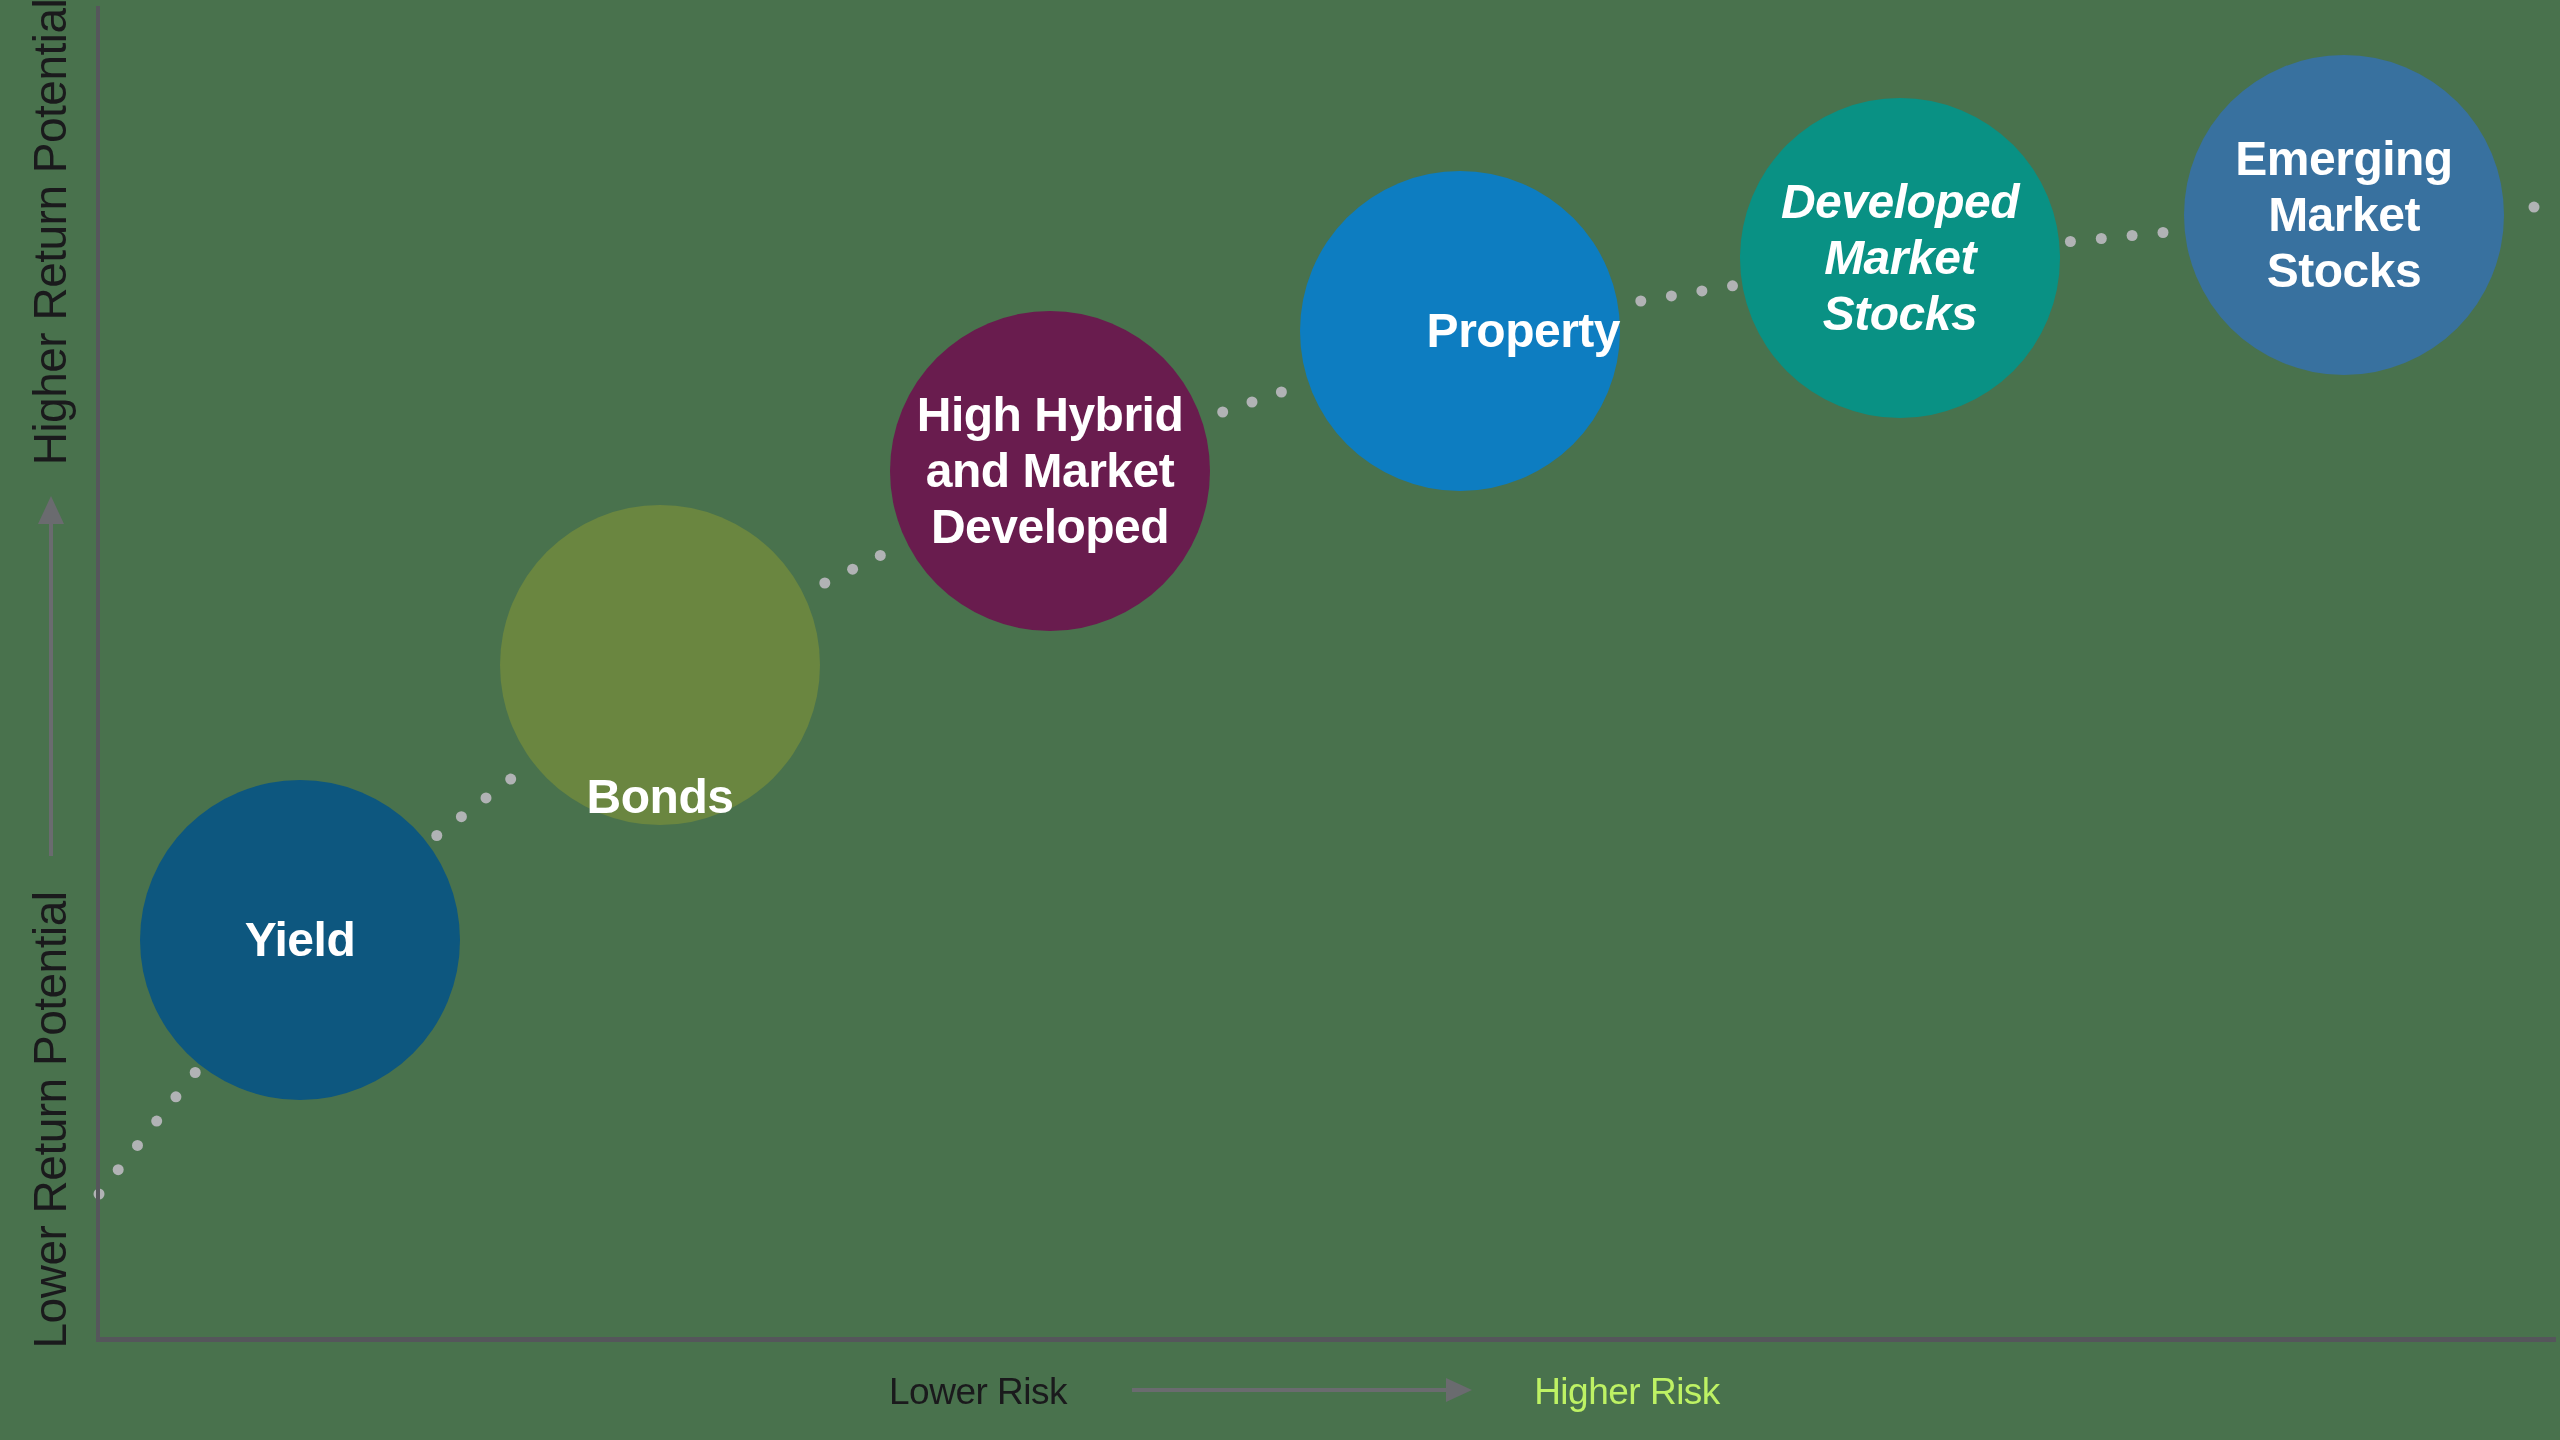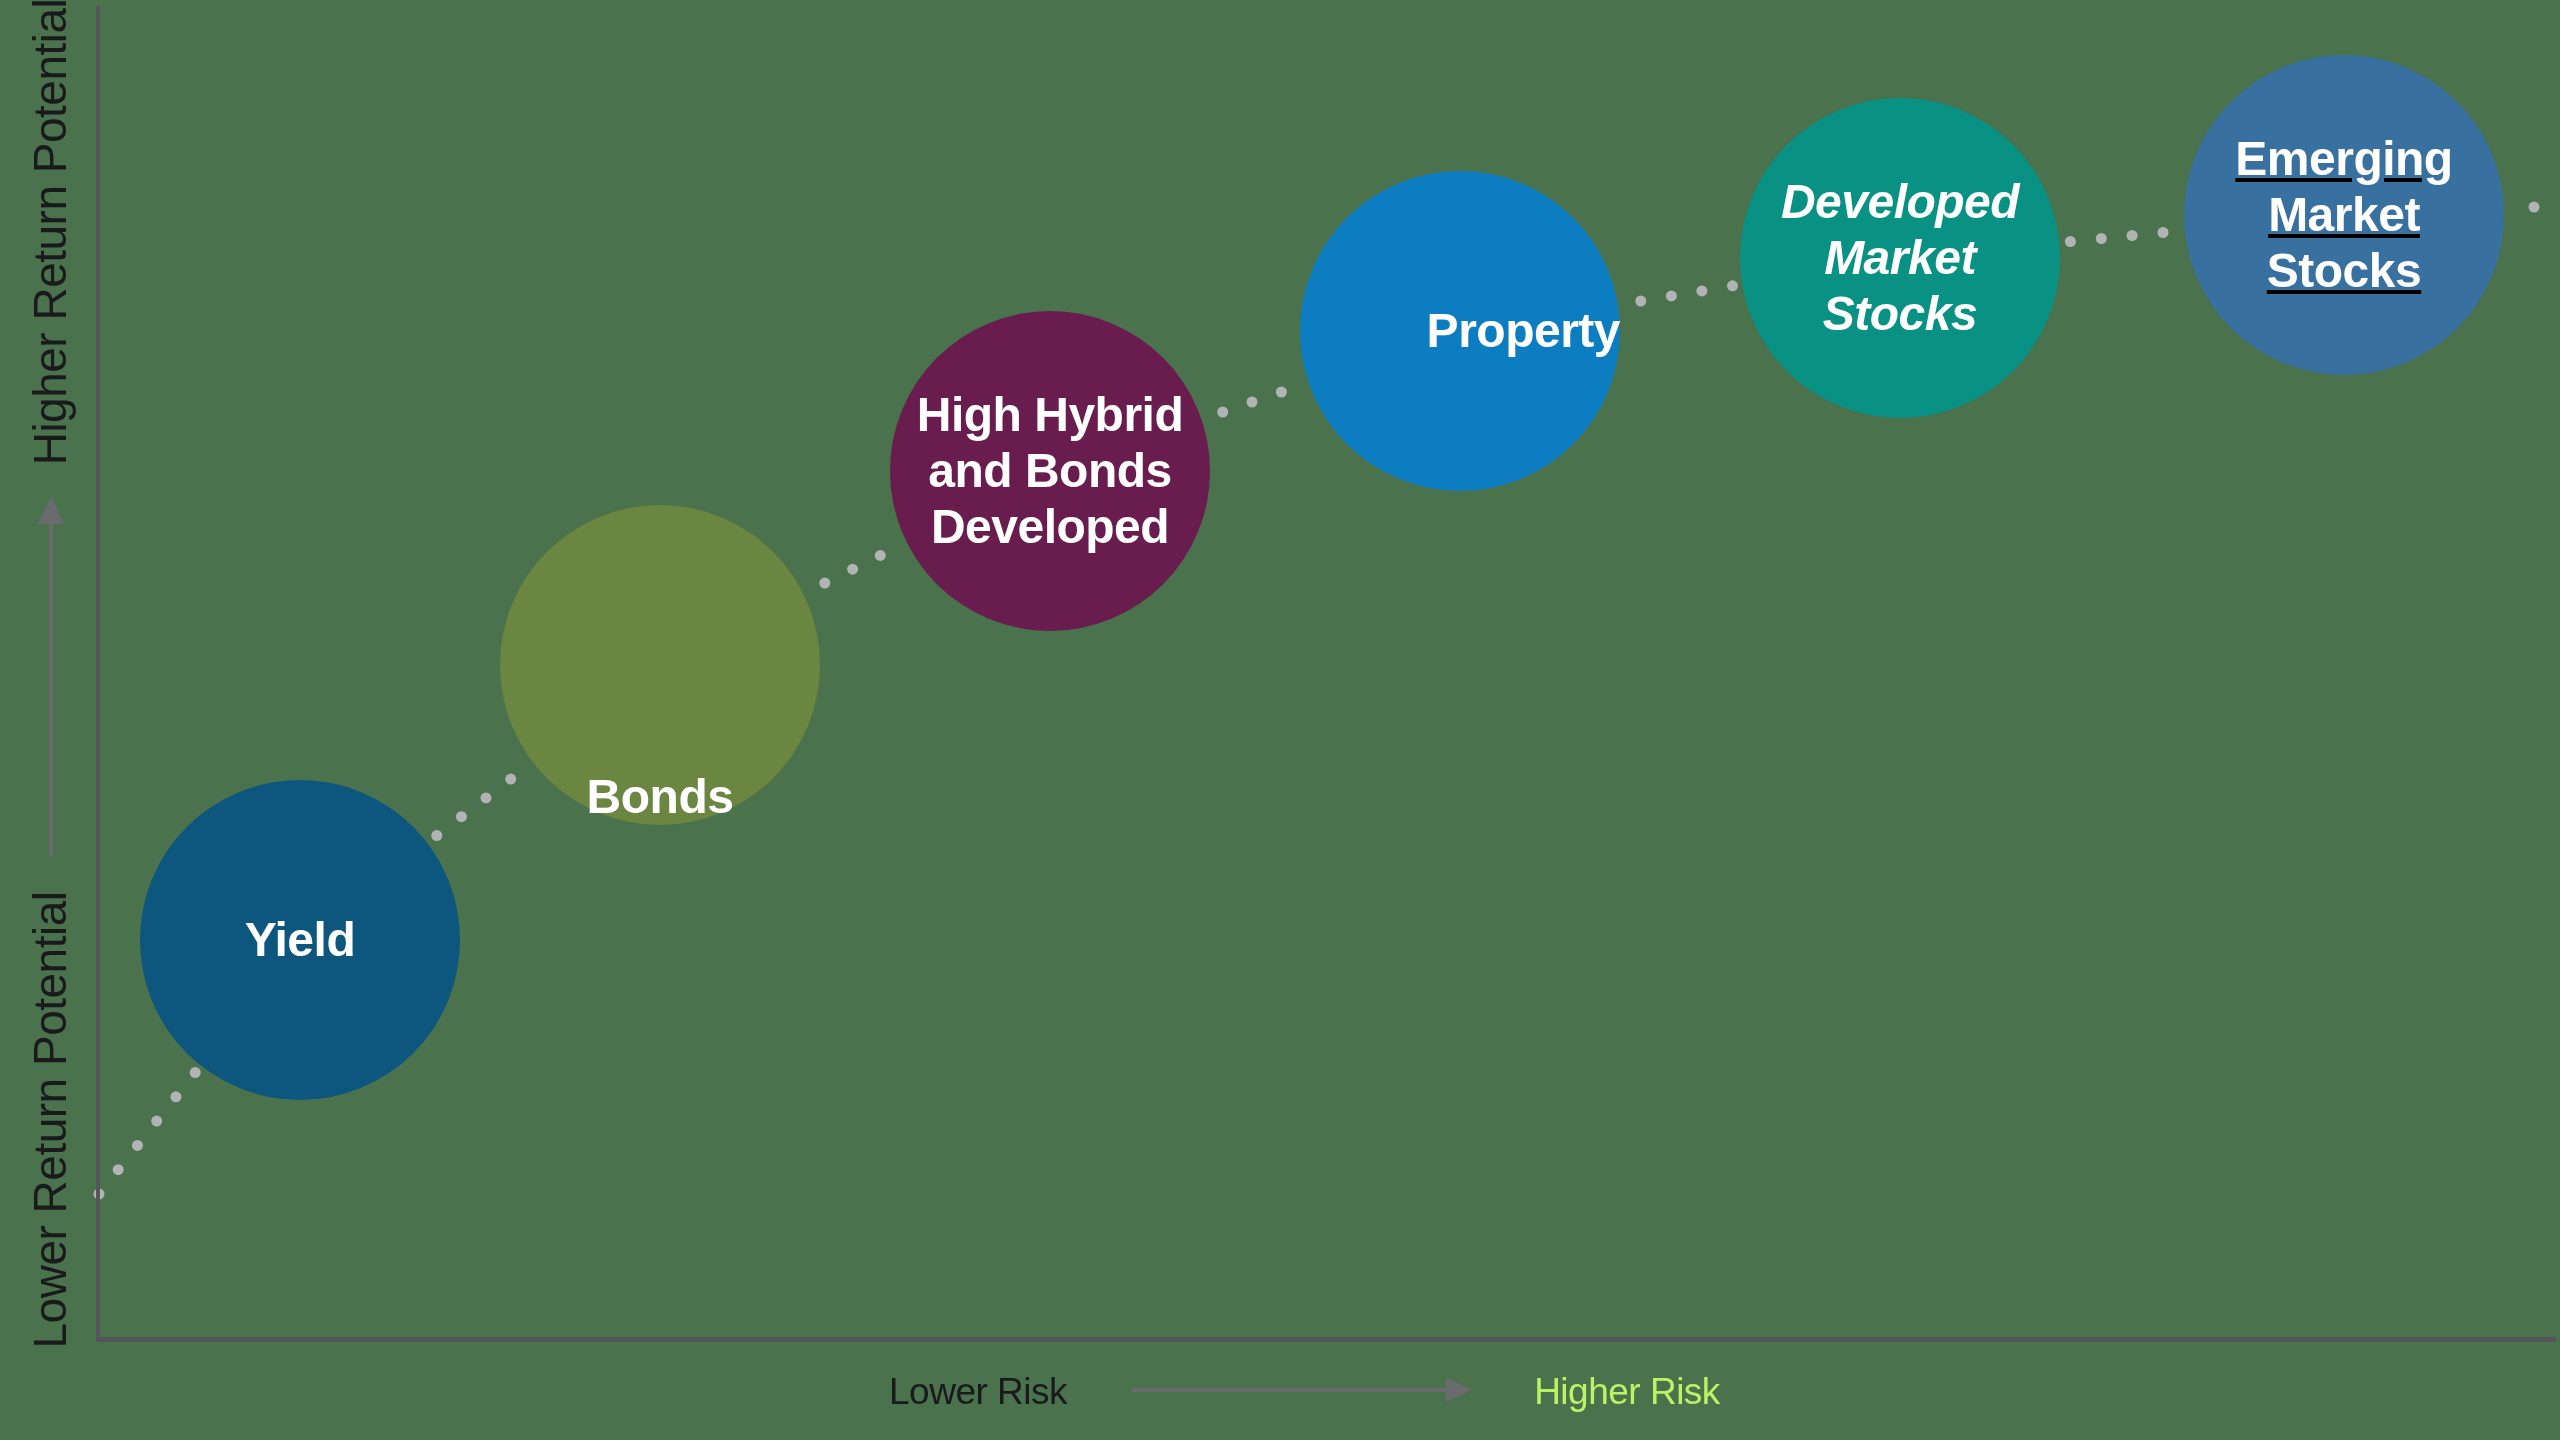--- a/index.html
+++ b/index.html
@@ -124,37 +124,37 @@
         </div>
       </div>
       <div class="bubble" style="left: 500px; top: 505px; width: 320px; height: 320px; background: rgb(106, 134, 64); align-items: flex-end;">
         <div class="bubble-label">
           <div>Bonds</div>
         </div>
       </div>
       <div class="bubble" style="left: 890px; top: 311px; width: 320px; height: 320px; background: rgb(105, 28, 78);">
         <div class="bubble-label">
           <div>High Hybrid</div>
-          <div>and Bonds</div>
+          <div>and Market</div>
           <div>Developed</div>
         </div>
       </div>
       <div class="bubble" style="left: 1300px; top: 171px; width: 320px; height: 320px; background: rgb(13, 125, 193); justify-content: flex-end;">
         <div class="bubble-label">
           <div>Property</div>
         </div>
       </div>
       <div class="bubble" style="left: 1740px; top: 98px; width: 320px; height: 320px; background: rgb(9, 145, 132); font-style: italic;">
         <div class="bubble-label">
           <div>Developed</div>
           <div>Market</div>
           <div>Stocks</div>
         </div>
       </div>
-      <div class="bubble" style="left: 2184px; top: 55px; width: 320px; height: 320px; background: rgb(56, 113, 159); text-decoration: underline;">
+      <div class="bubble" style="left: 2184px; top: 55px; width: 320px; height: 320px; background: rgb(56, 113, 159);">
         <div class="bubble-label">
           <div>Emerging</div>
           <div>Market</div>
           <div>Stocks</div>
         </div>
       </div>
     </div>
 
 </div>
 

